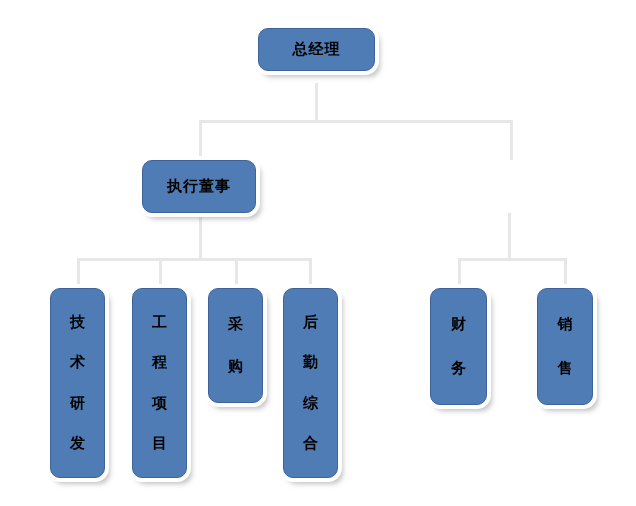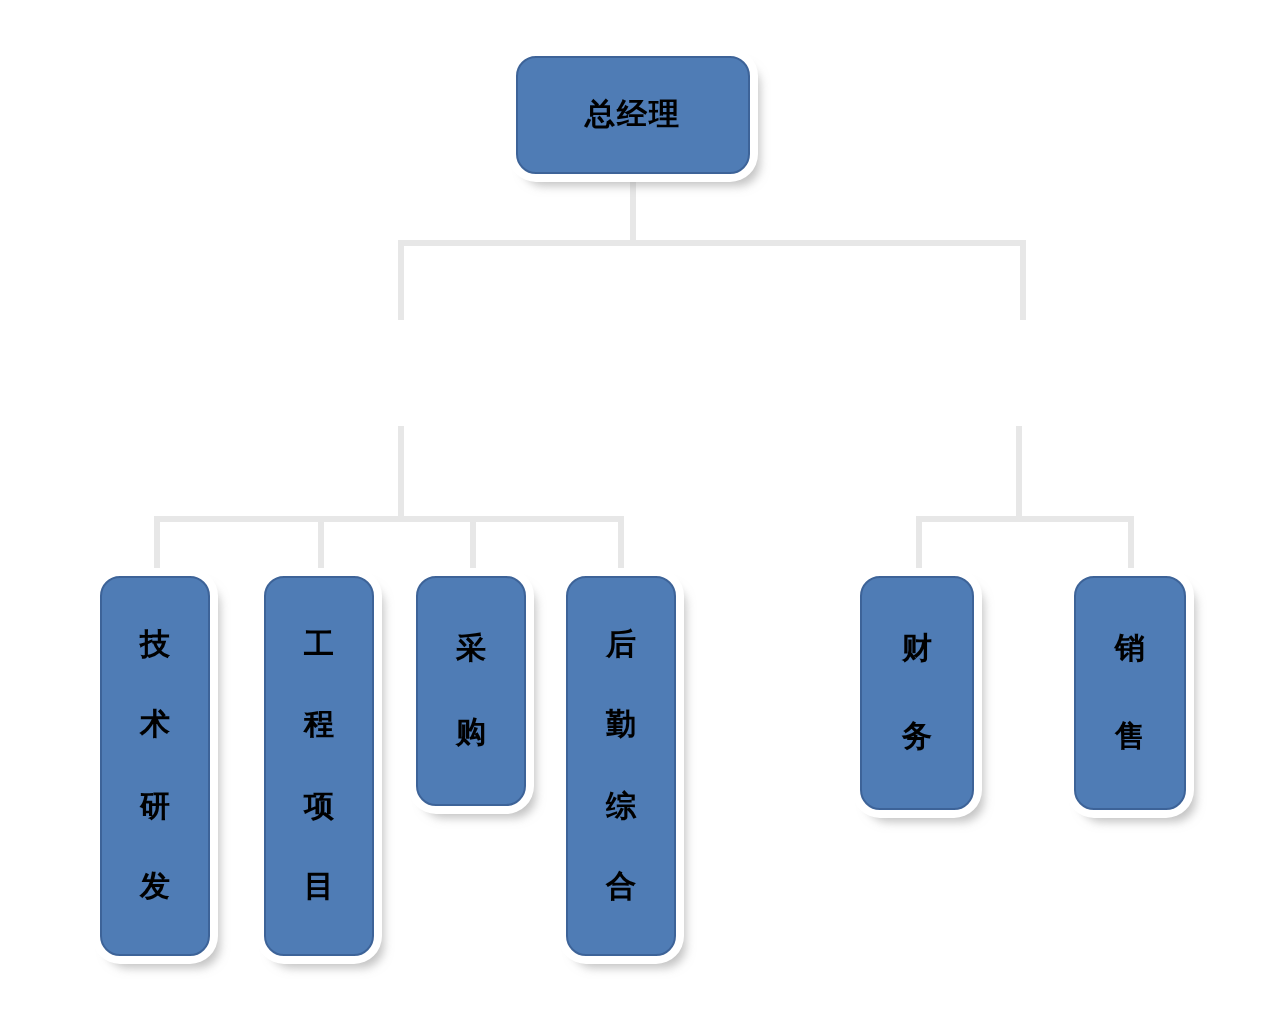--- a/index.html
+++ b/index.html
@@ -50,21 +50,21 @@
   .node.vert .label {
     display: flex;
     flex-direction: column;
     justify-content: space-evenly;
     align-items: center;
     height: 100%;
     letter-spacing: 0;
   }
 
   
-  #node-gm    { left: 258px; top:  28px; width: 117px; height:  59px; }
+  #node-gm    { left: 258px; top:  28px; width: 117px; height:  43px; }
   #node-ed    { left: 142px; top: 160px; width: 114px; height:  53px; }
   #node-sup   { left: 452px; top: 160px; width: 114px; height:  53px; }
   #node-tech  { left:  50px; top: 288px; width:  55px; height: 190px; }
   #node-eng   { left: 132px; top: 288px; width:  55px; height: 190px; }
   #node-proc  { left: 208px; top: 288px; width:  55px; height: 115px; }
   #node-log   { left: 283px; top: 288px; width:  55px; height: 190px; }
   #node-fin   { left: 430px; top: 288px; width:  57px; height: 117px; }
   #node-sales { left: 537px; top: 288px; width:  56px; height: 117px; }
 
   
@@ -100,20 +100,23 @@
   <div class="conn v" id="c-log-up"></div>
   <div class="conn v" id="c-sup-down"></div>
   <div class="conn h" id="c-right-h"></div>
   <div class="conn v" id="c-fin-up"></div>
   <div class="conn v" id="c-sales-up"></div>
 
   <div class="node" id="node-gm">
     <span class="label">总经理</span>
   </div>
 
+  <div class="node" id="node-ed">
+    <span class="label">执行董事</span>
+  </div>
 
   <div class="node vert" id="node-tech">
     <span class="label">
         <span>技</span>
         <span>术</span>
         <span>研</span>
         <span>发</span>
       </span>
   </div>
   <div class="node vert" id="node-eng">

